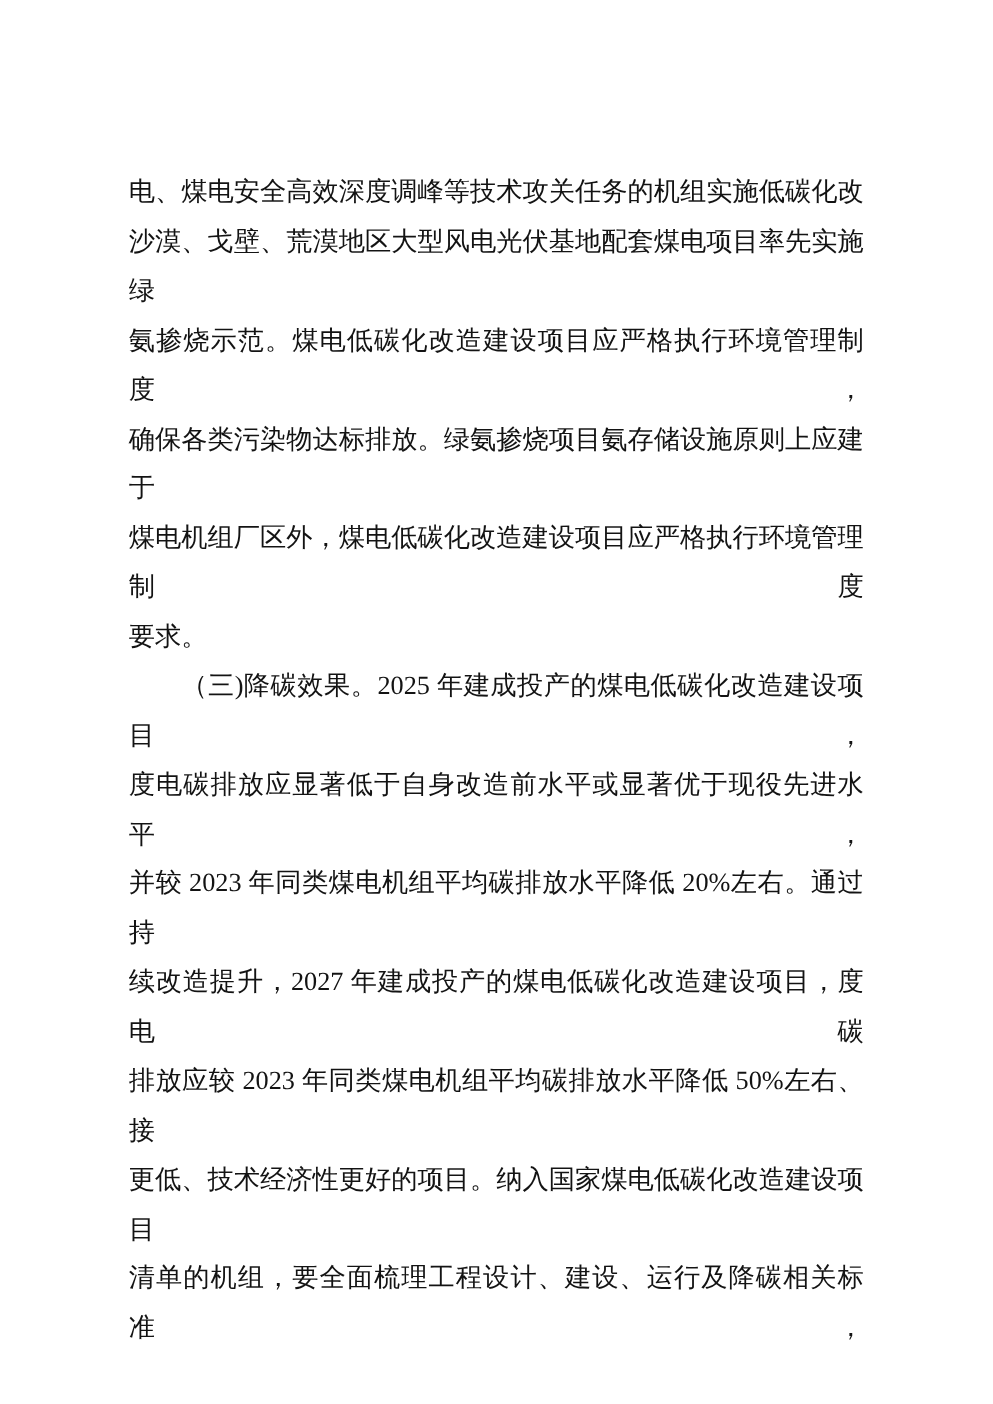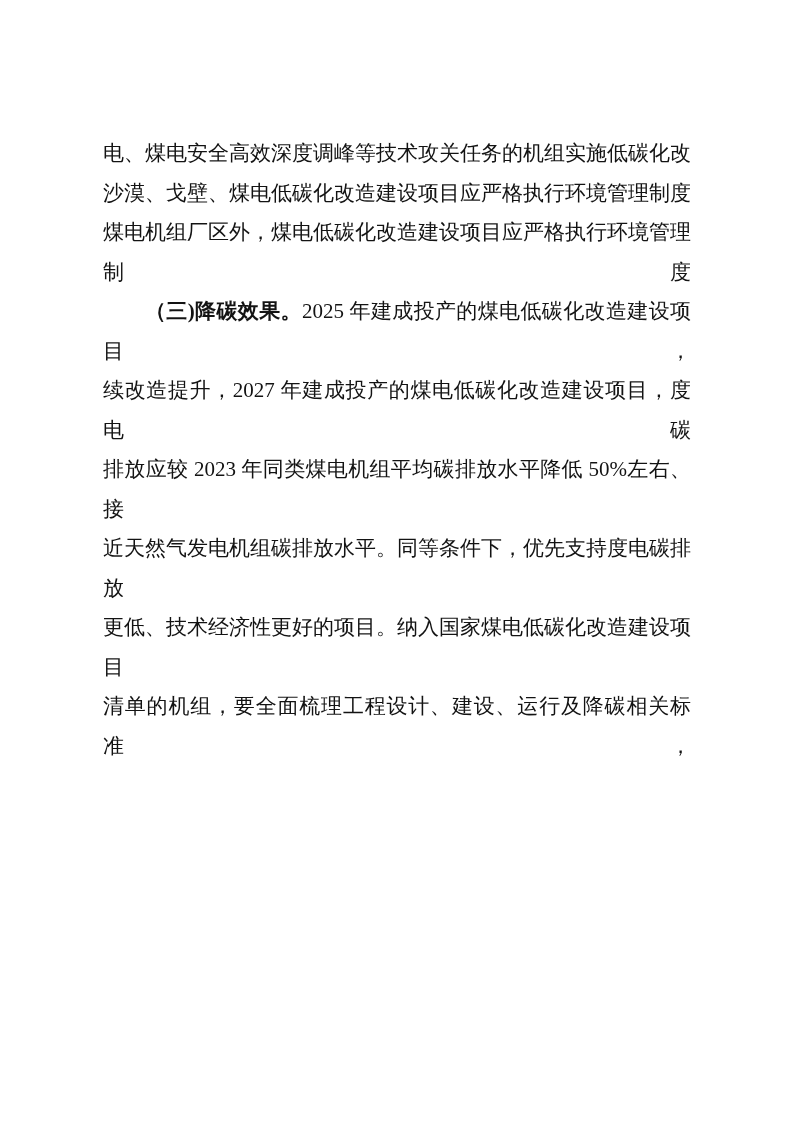--- a/index.html
+++ b/index.html
@@ -24,35 +24,39 @@
     color: #131313;
     letter-spacing: 0;
   }
   .ln {
     text-align: justify;
     text-align-last: justify;
     text-justify: inter-character;
   }
   .ln.last { text-align-last: left; }
   .ln.indent { text-indent: 2em; }
-  .b { font-weight: bold; }
+  .b { font-weight: normal; }
 </style>
 </head>
 <body>
 
 <div class="page">
   <div class="text-block">
 
     <div class="ln">电、煤电安全高效深度调峰等技术攻关任务的机组实施低碳化改</div>
-    <div class="ln">沙漠、戈壁、煤电低碳化改造建设项目应严格执行环境管理制度</div>
+    <div class="ln">沙漠、戈壁、荒漠地区大型风电光伏基地配套煤电项目率先实施绿</div>
+    <div class="ln">氨掺烧示范。煤电低碳化改造建设项目应严格执行环境管理制度，</div>
+    <div class="ln">确保各类污染物达标排放。绿氨掺烧项目氨存储设施原则上应建于</div>
     <div class="ln">煤电机组厂区外，煤电低碳化改造建设项目应严格执行环境管理制度</div>
+    <div class="ln last">要求。</div>
 
     <div class="ln indent">
       <span class="b">（三)降碳效果。</span><span>2025 年建成投产的煤电低碳化改造建设项目，</span>
     </div>
+    <div class="ln">度电碳排放应显著低于自身改造前水平或显著优于现役先进水平，</div>
+    <div class="ln">并较 2023 年同类煤电机组平均碳排放水平降低 20%左右。通过持</div>
     <div class="ln">续改造提升，2027 年建成投产的煤电低碳化改造建设项目，度电碳</div>
     <div class="ln">排放应较 2023 年同类煤电机组平均碳排放水平降低 50%左右、接</div>
-    <div class="ln">近天然气发电机组碳排放水平。同等条件下，优先支持度电碳排放</div>
     <div class="ln">更低、技术经济性更好的项目。纳入国家煤电低碳化改造建设项目</div>
     <div class="ln">清单的机组，要全面梳理工程设计、建设、运行及降碳相关标准，</div>
 
   </div>
 </div>
 
 </body></html>

